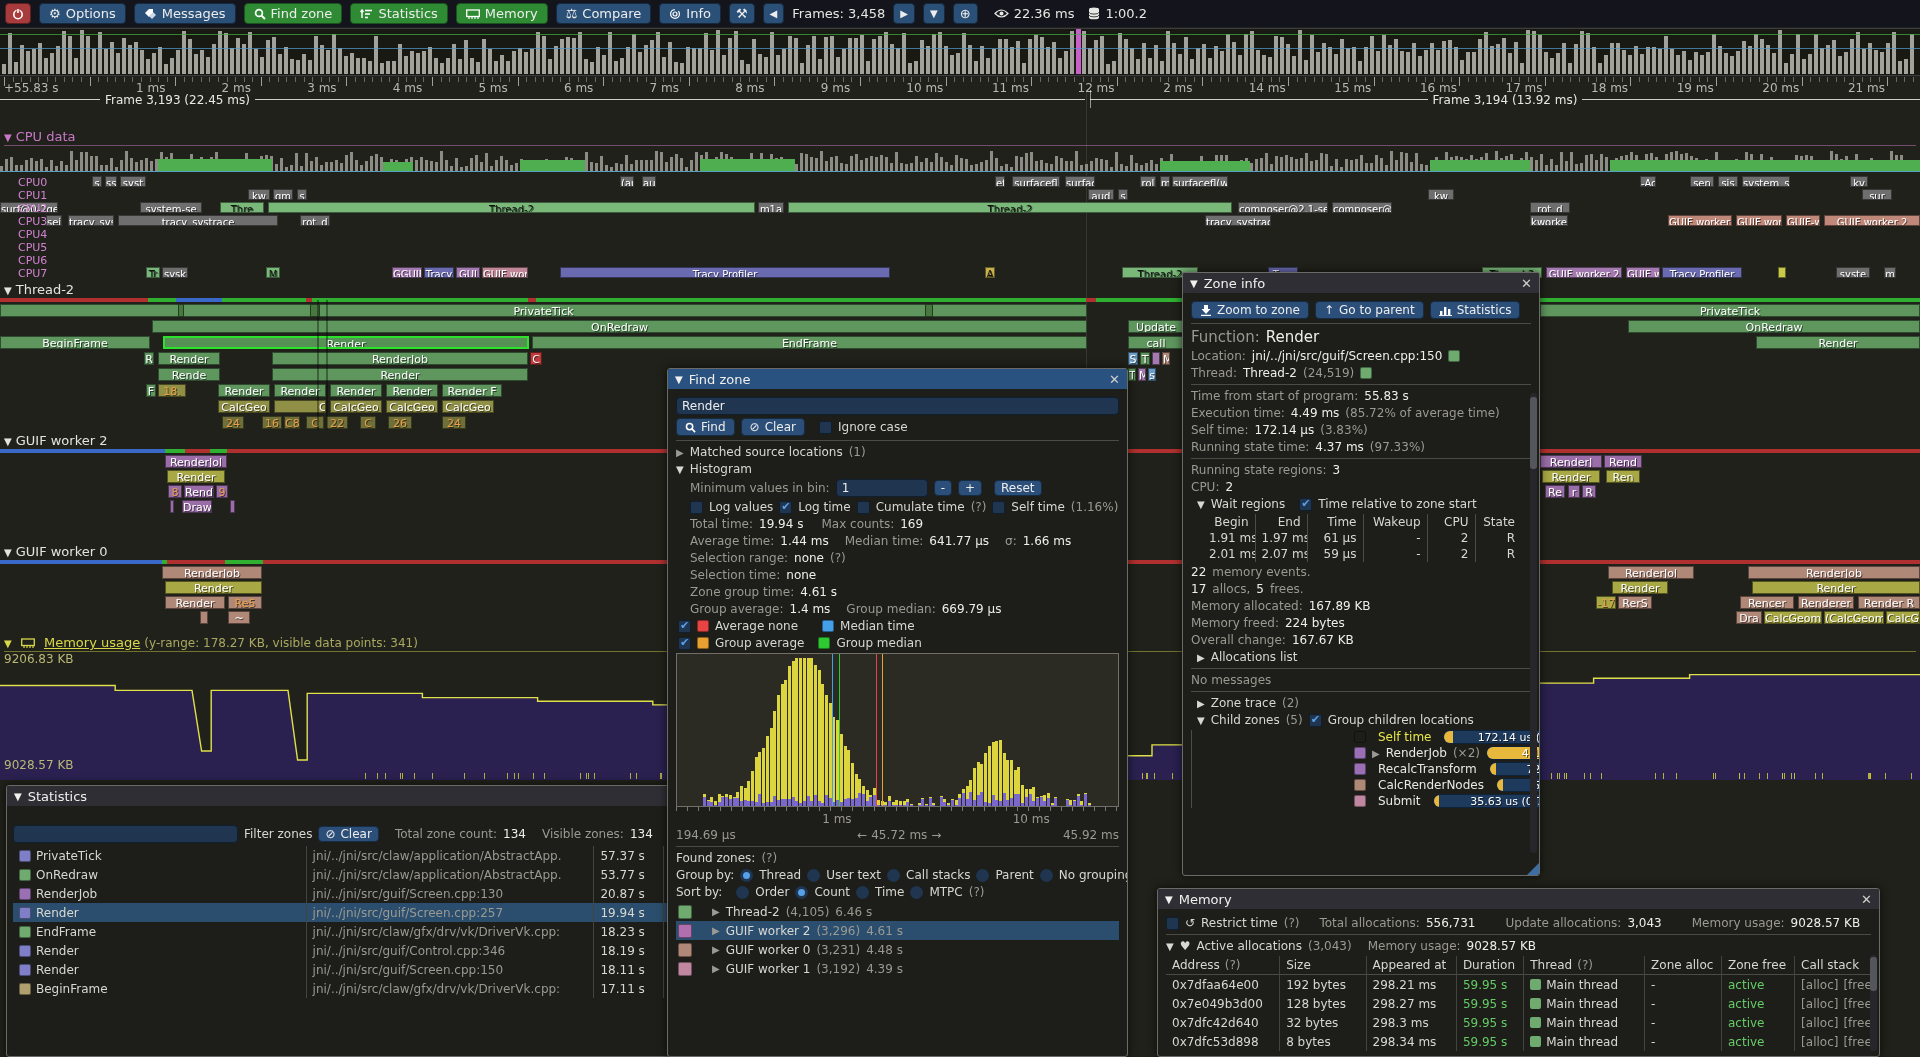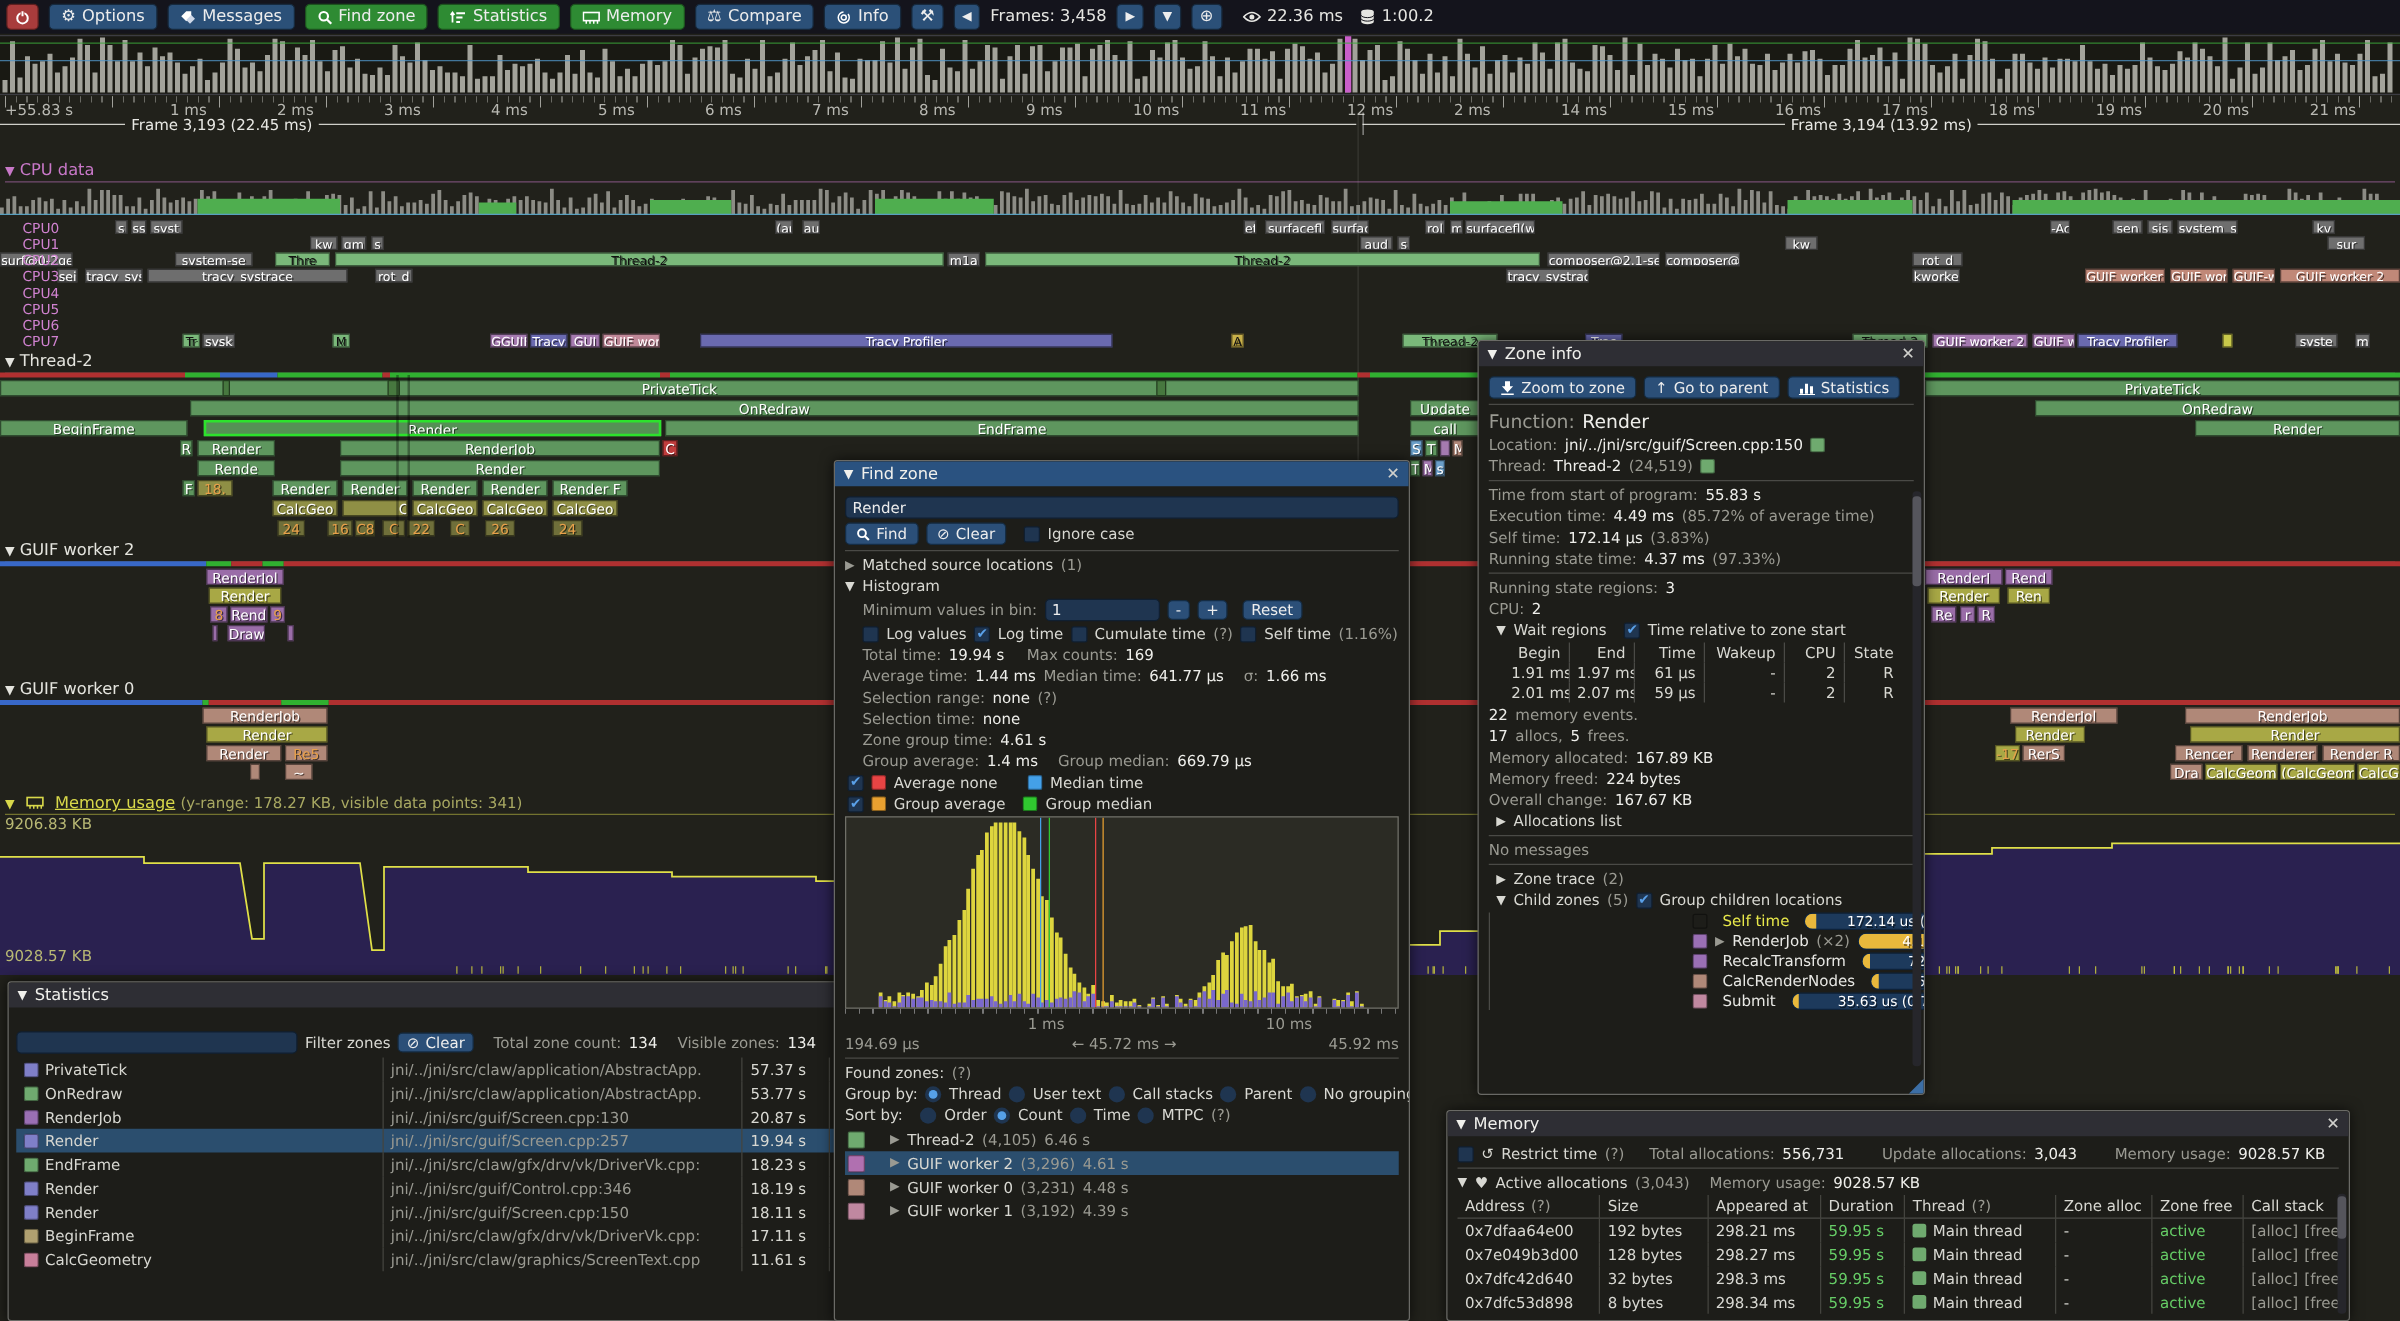--- a/index.html
+++ b/index.html
@@ -1490,30 +1490,20 @@
             <span class="swatch" style="background: rgb(176, 160, 112);"></span>
             <span>BeginFrame</span>
           </div>
           <div class="cell gray" style="width:300px">jni/../jni/src/claw/gfx/drv/vk/DriverVk.cpp:</div>
           <div class="cell" style="width:72px">17.11 s</div>
           <div class="cell" style="width:73px">3,457</div>
           <div class="cell" style="width:70px">4.95 ms</div>
         </div>
 
 
-        <div class="t-row">
-          <div class="cell" style="width:305px">
-            <span class="swatch" style="background: rgb(200, 127, 154);"></span>
-            <span>CalcGeometry</span>
-          </div>
-          <div class="cell gray" style="width:300px">jni/../jni/src/claw/graphics/ScreenText.cpp</div>
-          <div class="cell" style="width:72px">11.61 s</div>
-          <div class="cell" style="width:73px">17,286</div>
-          <div class="cell" style="width:70px">671.4 μs</div>
-        </div>
       </div>
   </div>
   <div class="scroll" style="top:64px;height:200px">
       <div class="thumb" style="top:2px;height:70px"></div>
     </div>
 </div>
 
 <div class="win" style="left:667px;top:368px;width:461px;height:689px">
   <div class="wtitle blue">
     <span class="tri">▼</span>
@@ -1570,21 +1560,21 @@
     </div>
     <div class="row" style="padding-left:14px">
         <span class="gray">Total time:</span>
         <span class="white">19.94 s</span>
         <span class="gray" style="margin-left:12px">Max counts:</span>
         <span class="white">169</span>
       </div>
     <div class="row" style="padding-left:14px">
         <span class="gray">Average time:</span>
         <span class="white">1.44 ms</span>
-        <span class="gray" style="">Median time:</span>
+        <span class="gray" style="margin-left:10px">Median time:</span>
         <span class="white">641.77 μs</span>
         <span class="gray" style="margin-left:10px">σ:</span>
         <span class="white">1.66 ms</span>
       </div>
     <div class="row" style="padding-left:14px">
         <span class="gray">Selection range:</span>
         <span class="white">none</span>
         <span class="gray">(?)</span>
       </div>
     <div class="row" style="padding-left:14px">

